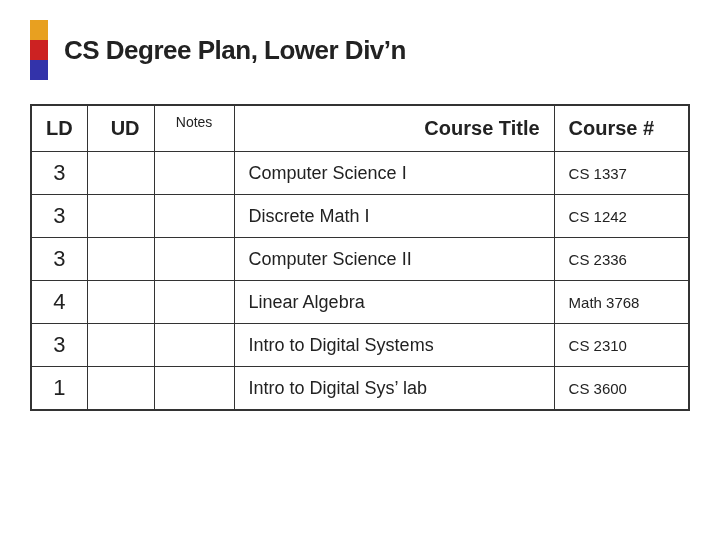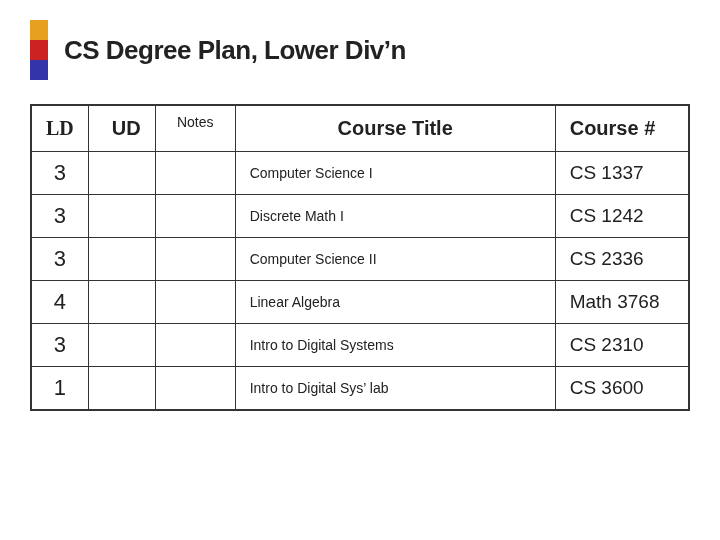--- a/index.html
+++ b/index.html
@@ -80,41 +80,40 @@
 
     thead th {
       font-size: 20px;
       font-weight: bold;
       background: #ffffff;
     }
 
     th.col-ld {
       width: 52px;
       text-align: center;
-      font-family: Liberation Serif, serif;
     }
 
     th.col-ud {
       width: 52px;
       text-align: center;
       padding-left: 23px;
     }
 
     th.col-notes {
       width: 80px;
       font-size: 14px;
       font-weight: normal;
       text-align: center;
       vertical-align: bottom;
       padding-bottom: 21px;
     }
 
     th.col-title {
       width: 320px;
-      text-align: center;
+      text-align: right;
     }
 
     th.col-course {
       text-align: left;
       margin-left: 12px;
     }
 
     td.col-ld {
       text-align: center;
       font-size: 22px;
@@ -122,25 +121,25 @@
 
     td.col-ud {
       text-align: center;
     }
 
     td.col-notes {
       text-align: center;
     }
 
     td.col-title {
-      font-size: 14px;
+      font-size: 18px;
     }
 
     td.col-course {
-      font-size: 19px;
+      font-size: 15px;
       white-space: nowrap;
     }
 
     tbody tr:nth-child(even) {
       background: #ffffff;
     }
   </style>
 </head>
 <body>
 

